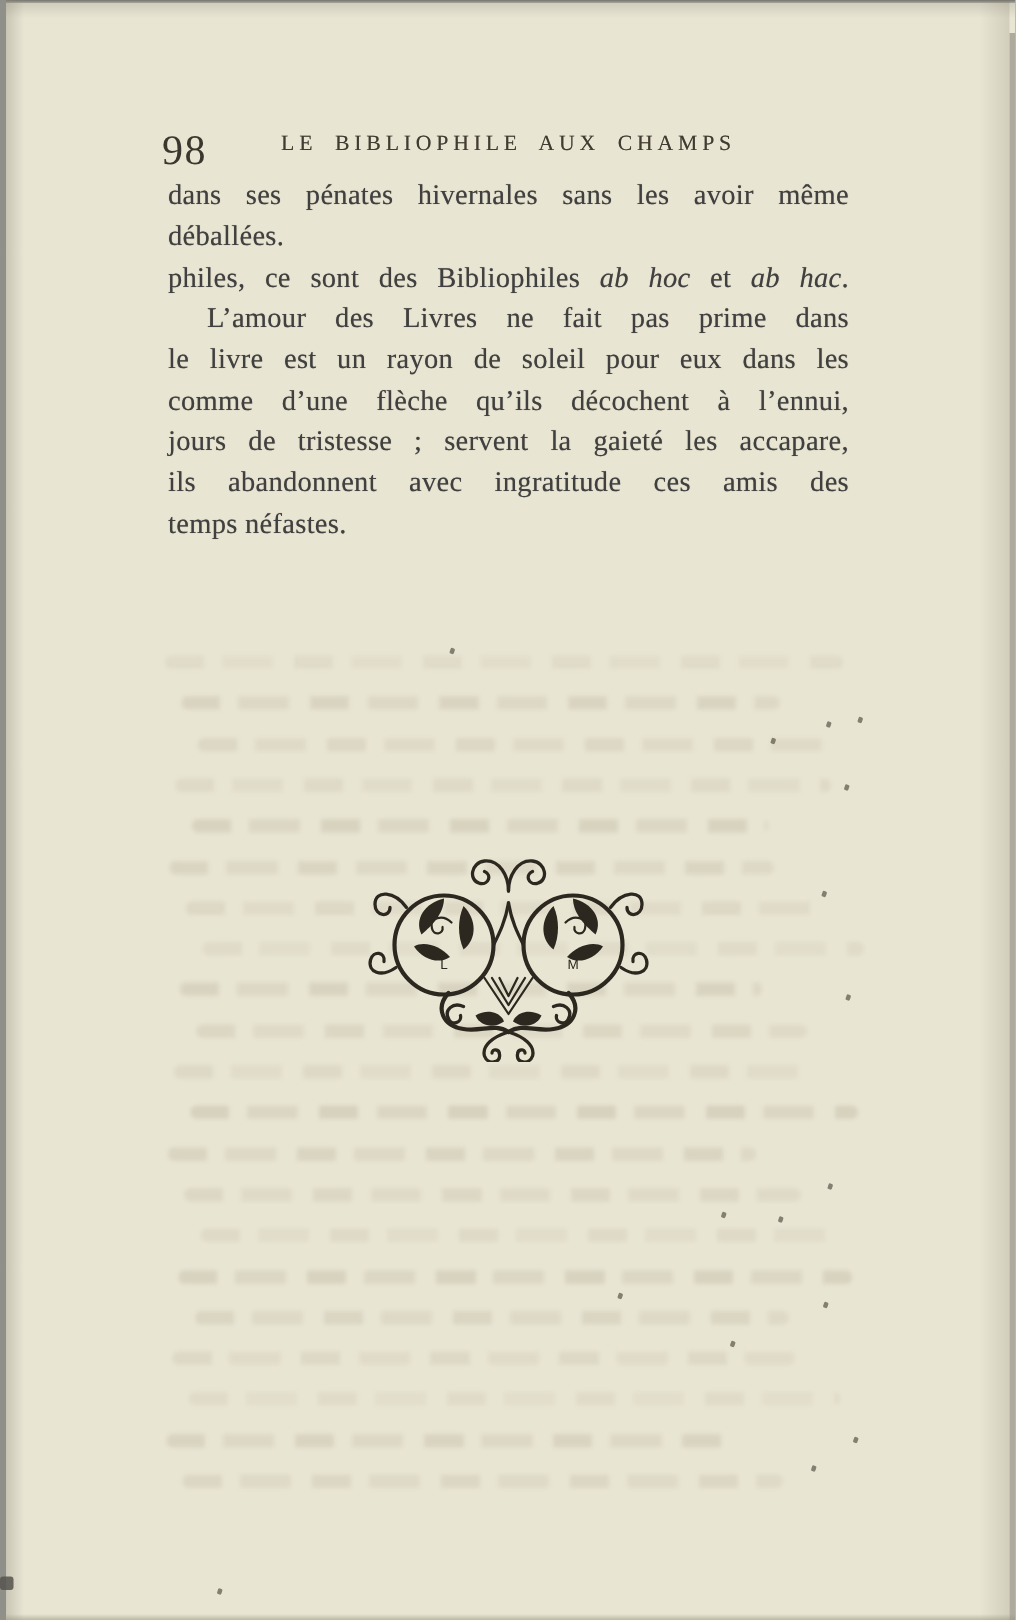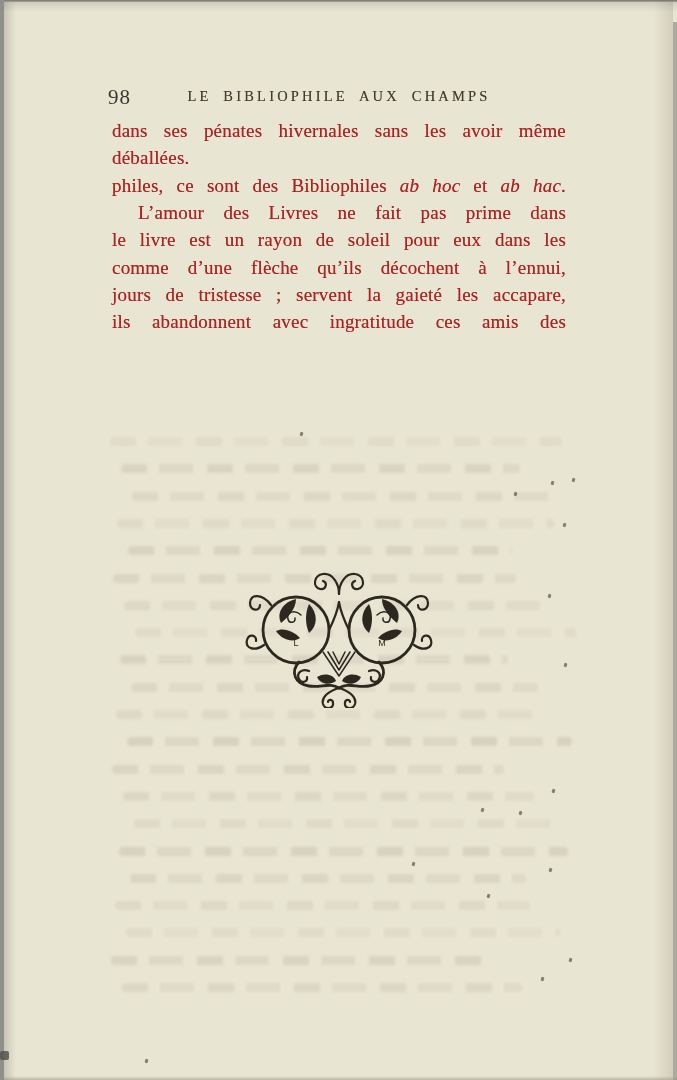--- a/index.html
+++ b/index.html
@@ -16,27 +16,27 @@
             background:linear-gradient(90deg,rgba(140,137,122,.35),rgba(140,137,122,0));}
   .edge-right{position:absolute;top:22px;bottom:0;right:0;width:4px;background:#aeab9e;}
   .gutter-right{position:absolute;top:0;bottom:0;right:4px;width:20px;
             background:linear-gradient(90deg,rgba(120,115,95,0),rgba(120,115,95,.20));}
   .edge-bottom{position:absolute;bottom:0;left:0;right:0;height:4px;
             background:linear-gradient(0deg,rgba(150,146,128,.55),rgba(150,146,128,0));}
   .corner-mark{position:absolute;left:0;top:1051px;width:9px;height:9px;
             background:#55544e;border-radius:2px;opacity:.85;}
   
   .header{position:absolute;top:85px;left:112px;width:454px;height:24px;color:#413b31;}
-  .pagenum{position:absolute;left:-4px;top:0;font-size:21px;letter-spacing:1px;color:#3c372e;}
+  .pagenum{position:absolute;left:-4px;top:0;font-size:28px;letter-spacing:1px;color:#3c372e;}
   .runtitle{position:absolute;left:50%;top:3px;transform:translateX(-50%);
             font-size:14.5px;letter-spacing:3.2px;word-spacing:5px;white-space:nowrap;
             color:#413b31;text-shadow:0 0 .4px rgba(65,59,49,.55);}
   
   .bodytext{position:absolute;left:112px;top:117px;width:454px;
-            font-size:19px;line-height:27.35px;color:#b91c1c;
+            font-size:19px;line-height:27.35px;color:#404040;
             text-shadow:0 0 .5px rgba(50,45,37,.55);letter-spacing:.2px;}
   .line{height:27.35px;}
   .line.j{text-align:justify;text-align-last:justify;}
   .line.ind{text-indent:26px;}
   .it{font-style:italic;}
   
   .gl{position:absolute;height:9px;border-radius:4px;
       background:repeating-linear-gradient(90deg,
         rgba(125,119,92,.20) 0 26px, rgba(125,119,92,0) 26px 38px,
         rgba(125,119,92,.15) 38px 72px, rgba(125,119,92,0) 72px 86px);
@@ -104,20 +104,21 @@
 
   <div class="bodytext" id="bodytext">
       <div class="line j"><span>dans ses pénates hivernales sans les avoir même</span></div>
       <div class="line"><span>déballées.</span></div>
       <div class="line j"><span>philes, ce sont des Bibliophiles </span><span class="it">ab hoc</span><span> et </span><span class="it">ab hac</span><span>.</span></div>
       <div class="line j ind"><span>L’amour des Livres ne fait pas prime dans</span></div>
       <div class="line j"><span>le livre est un rayon de soleil pour eux dans les</span></div>
       <div class="line j"><span>comme d’une flèche qu’ils décochent à l’ennui,</span></div>
       <div class="line j"><span>jours de tristesse ; servent la gaieté les accapare,</span></div>
       <div class="line j"><span>ils abandonnent avec ingratitude ces amis des</span></div>
+      <div class="line"><span>temps néfastes.</span></div>
     </div>
 
   <svg class="fleuron" viewBox="0 0 204 150">
     <defs>
       <g id="h">
         <path class="s w2" d="M102,36 C102,26 96,15 86,16 C77,17 75,29 83,31 C89,32 91,25 86,23"></path>
         <circle class="s w3" cx="59" cy="72" r="33"></circle>
         <path class="s w2" d="M34,47 C26,36 13,35 13,45 C13,53 23,54 23,47"></path>
         <path class="s w2" d="M27,87 C17,94 8,90 10,82 C12,75 20,77 19,83"></path>
         <path class="f" d="M59,41 C46,44 39,55 44,65 C51,59 59,51 59,41 Z"></path>

